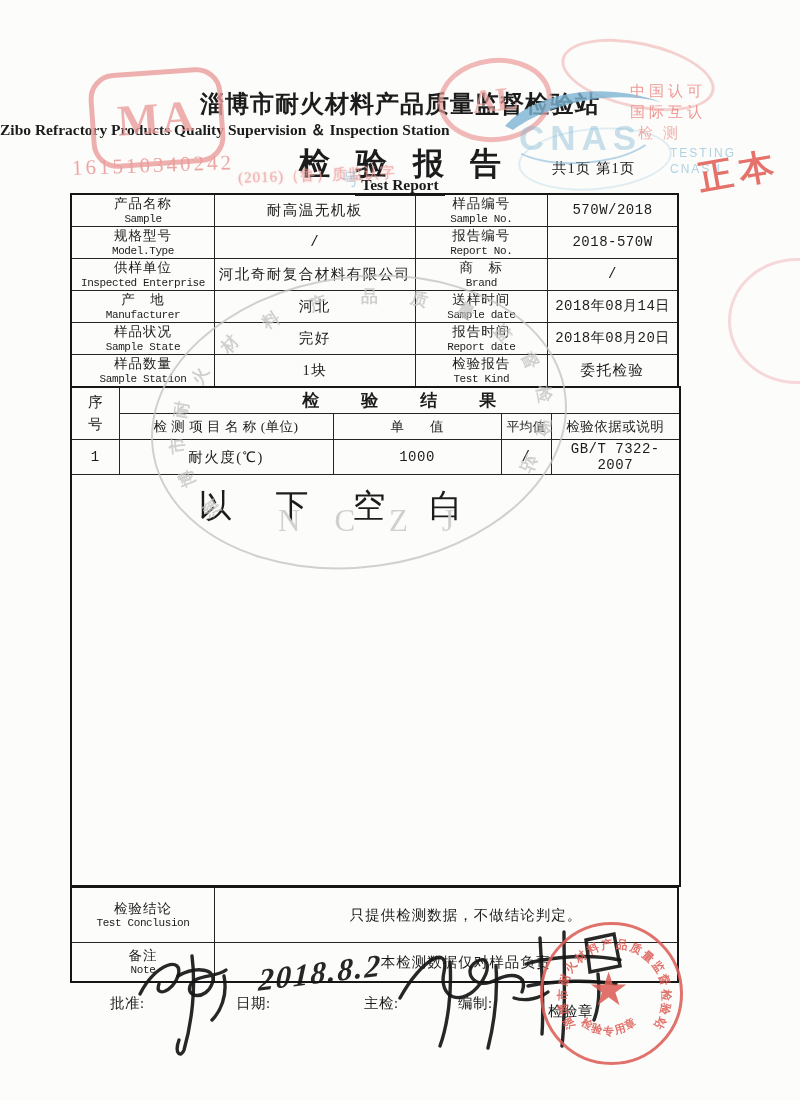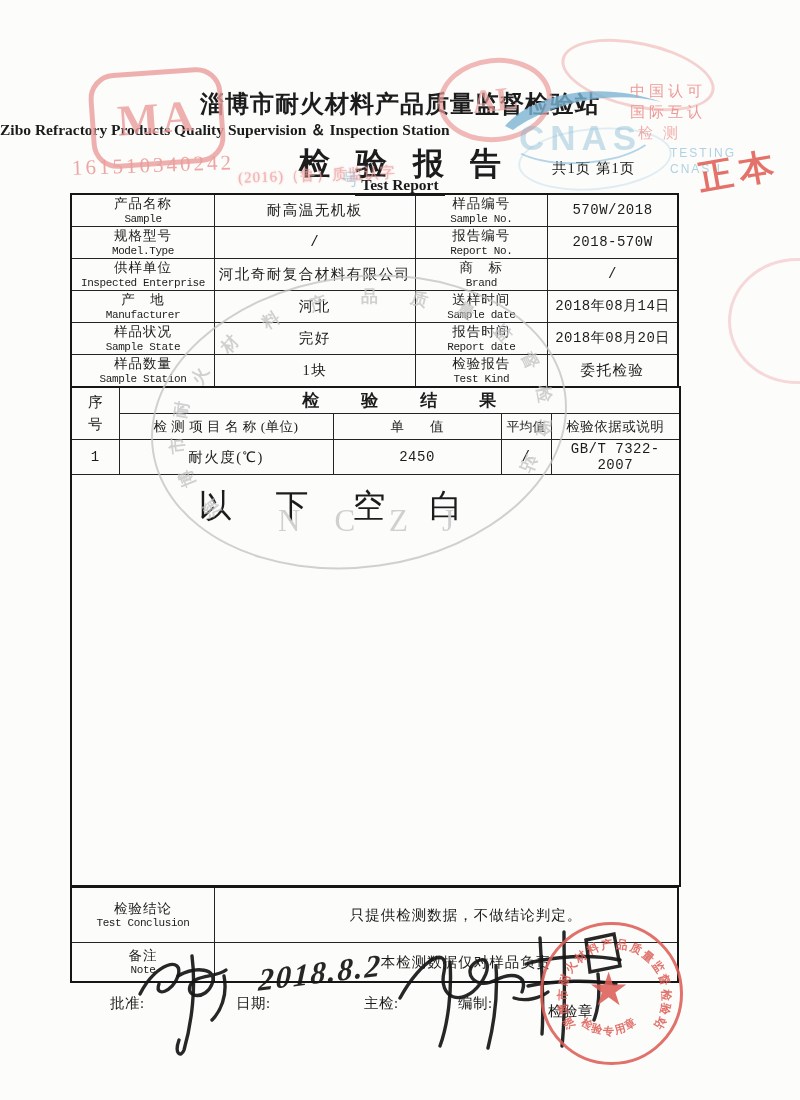--- a/index.html
+++ b/index.html
@@ -210,21 +210,21 @@
         </tr>
         <tr style="height:26px">
           <td class="colhead">检 测 项 目 名 称 (单位)</td>
           <td class="colhead sv"><span>单值</span></td>
           <td class="colhead avg">平均值</td>
           <td class="colhead">检验依据或说明</td>
         </tr>
         <tr style="height:25px">
           <td class="val">1</td>
           <td class="valcjk">耐火度(℃)</td>
-          <td class="val">2450</td>
+          <td class="val">1000</td>
           <td class="val">/</td>
           <td class="val">GB/T 7322-2007</td>
         </tr>
         <tr>
           <td class="blank-cell" colspan="5" style="height:408px">
             <div class="blank-note">以下空白</div>
           </td>
         </tr>
       </tbody>
     </table>

